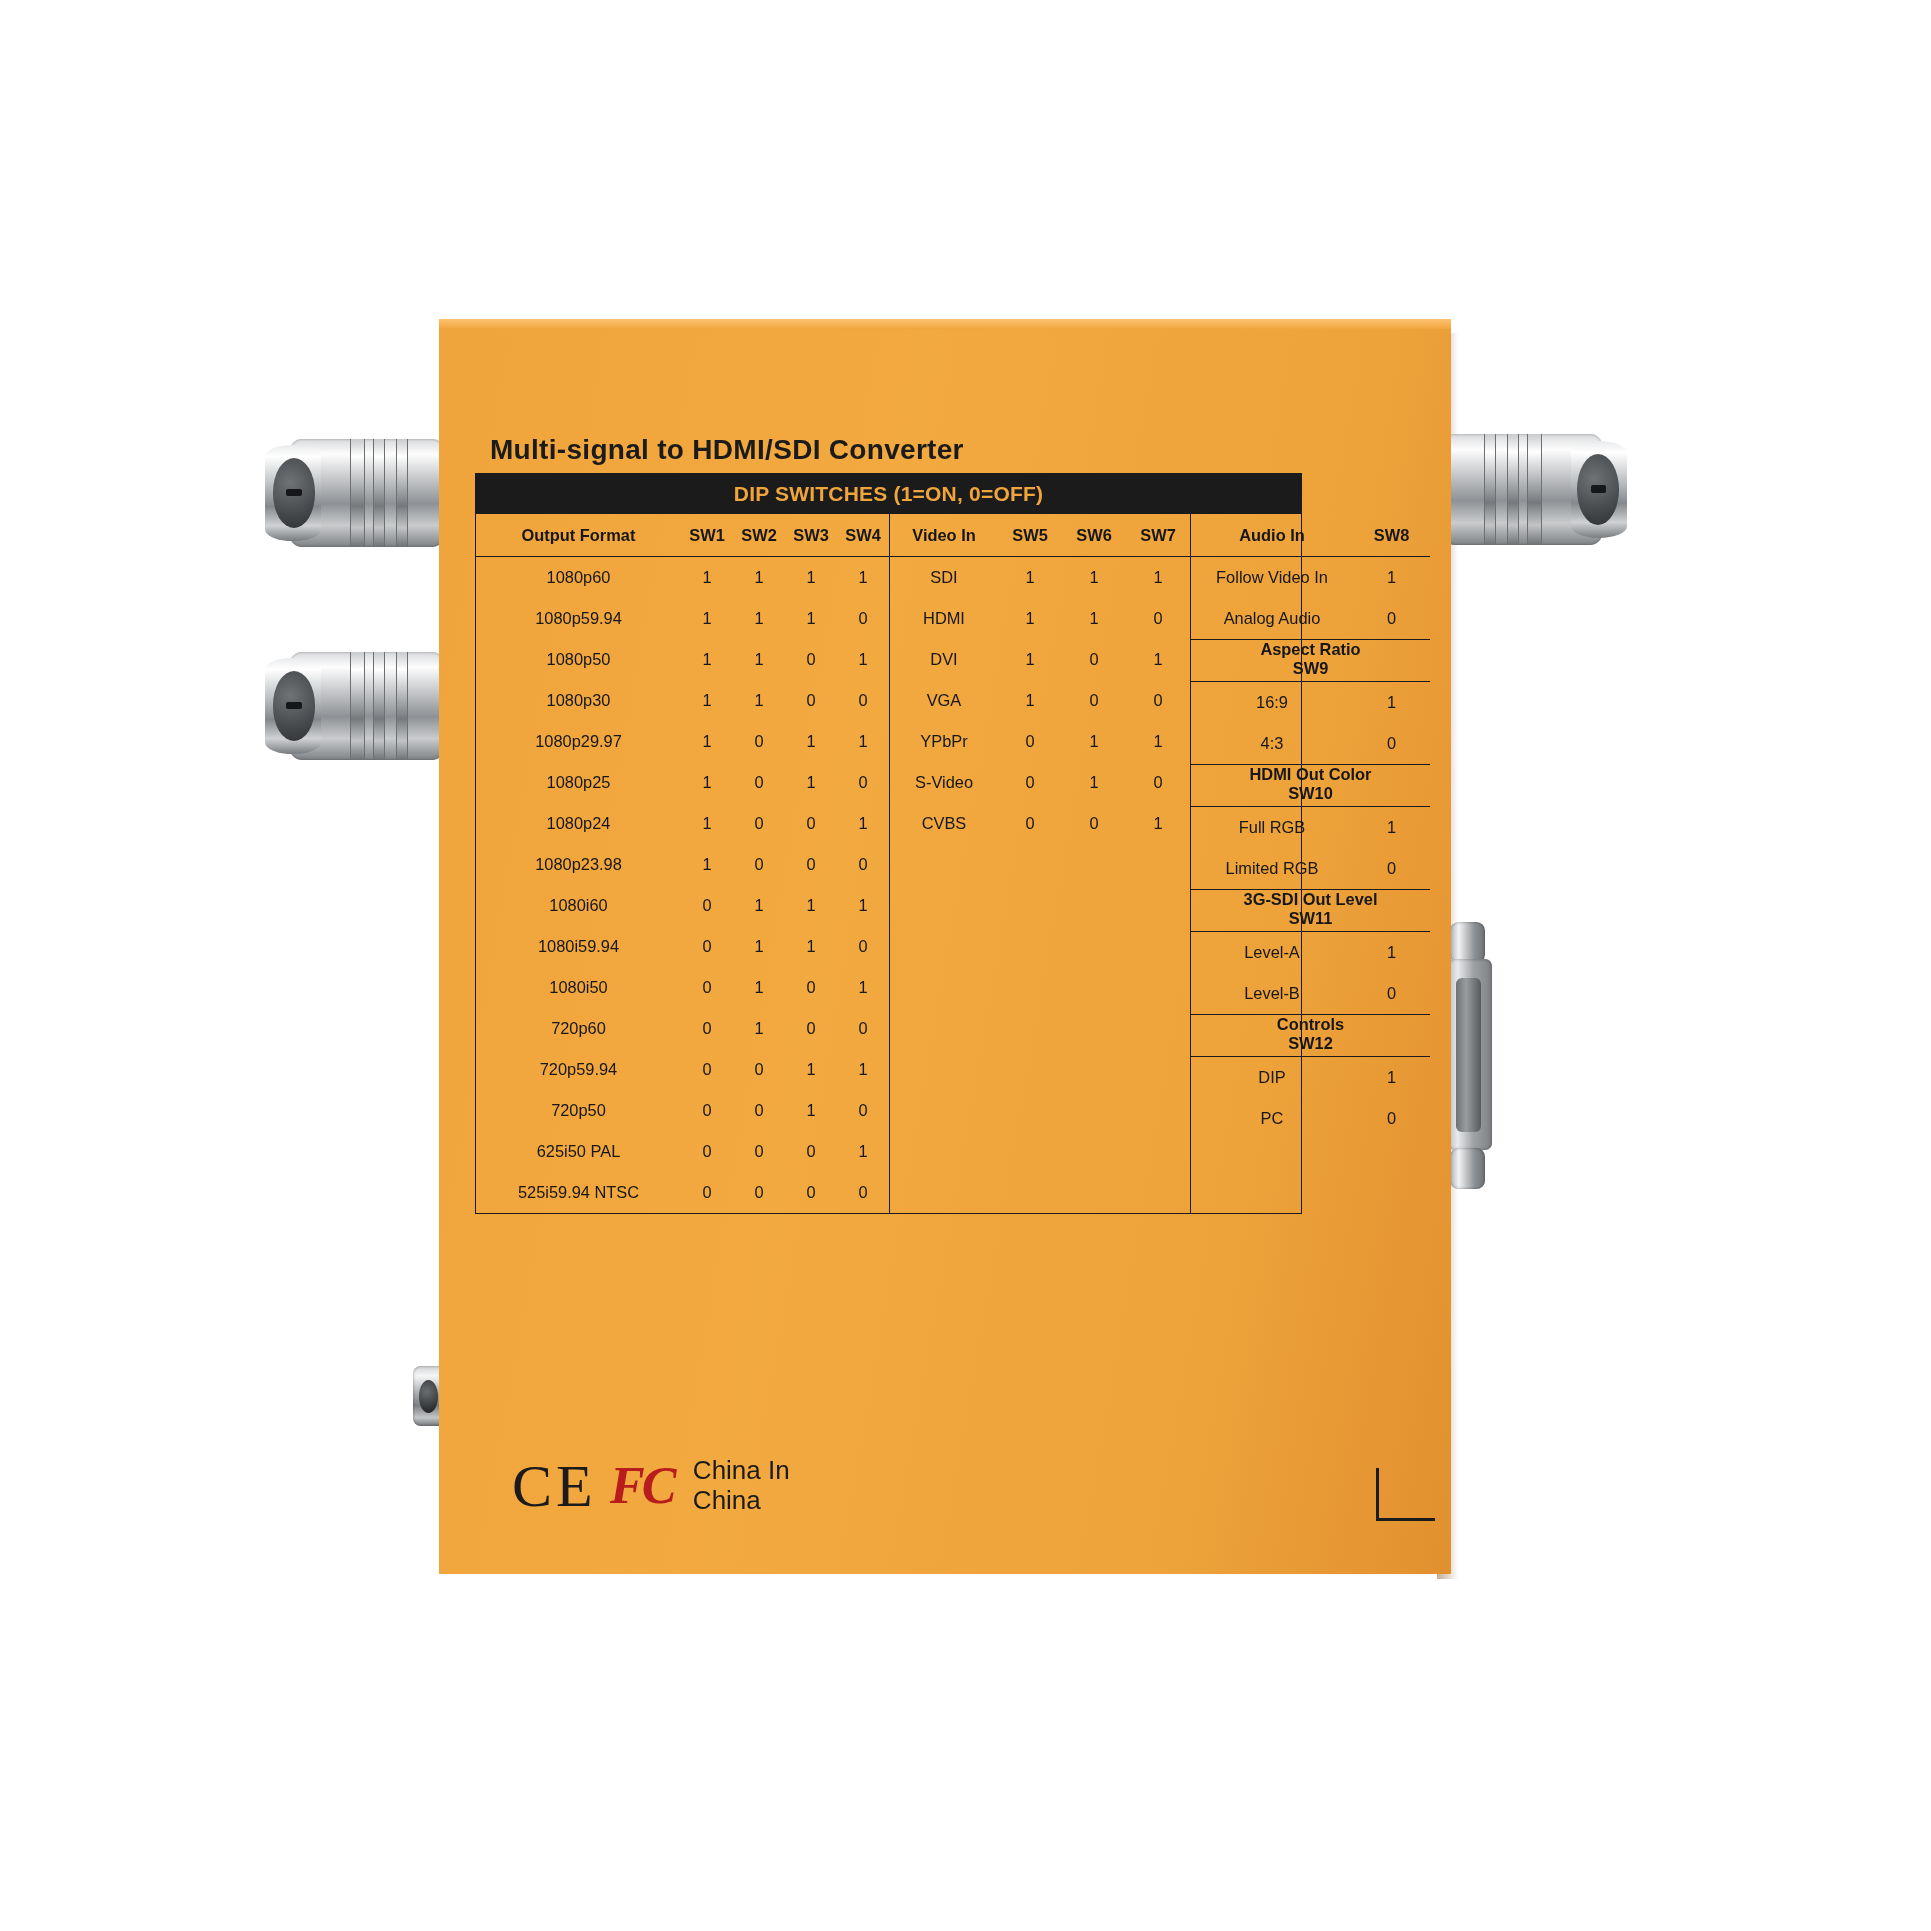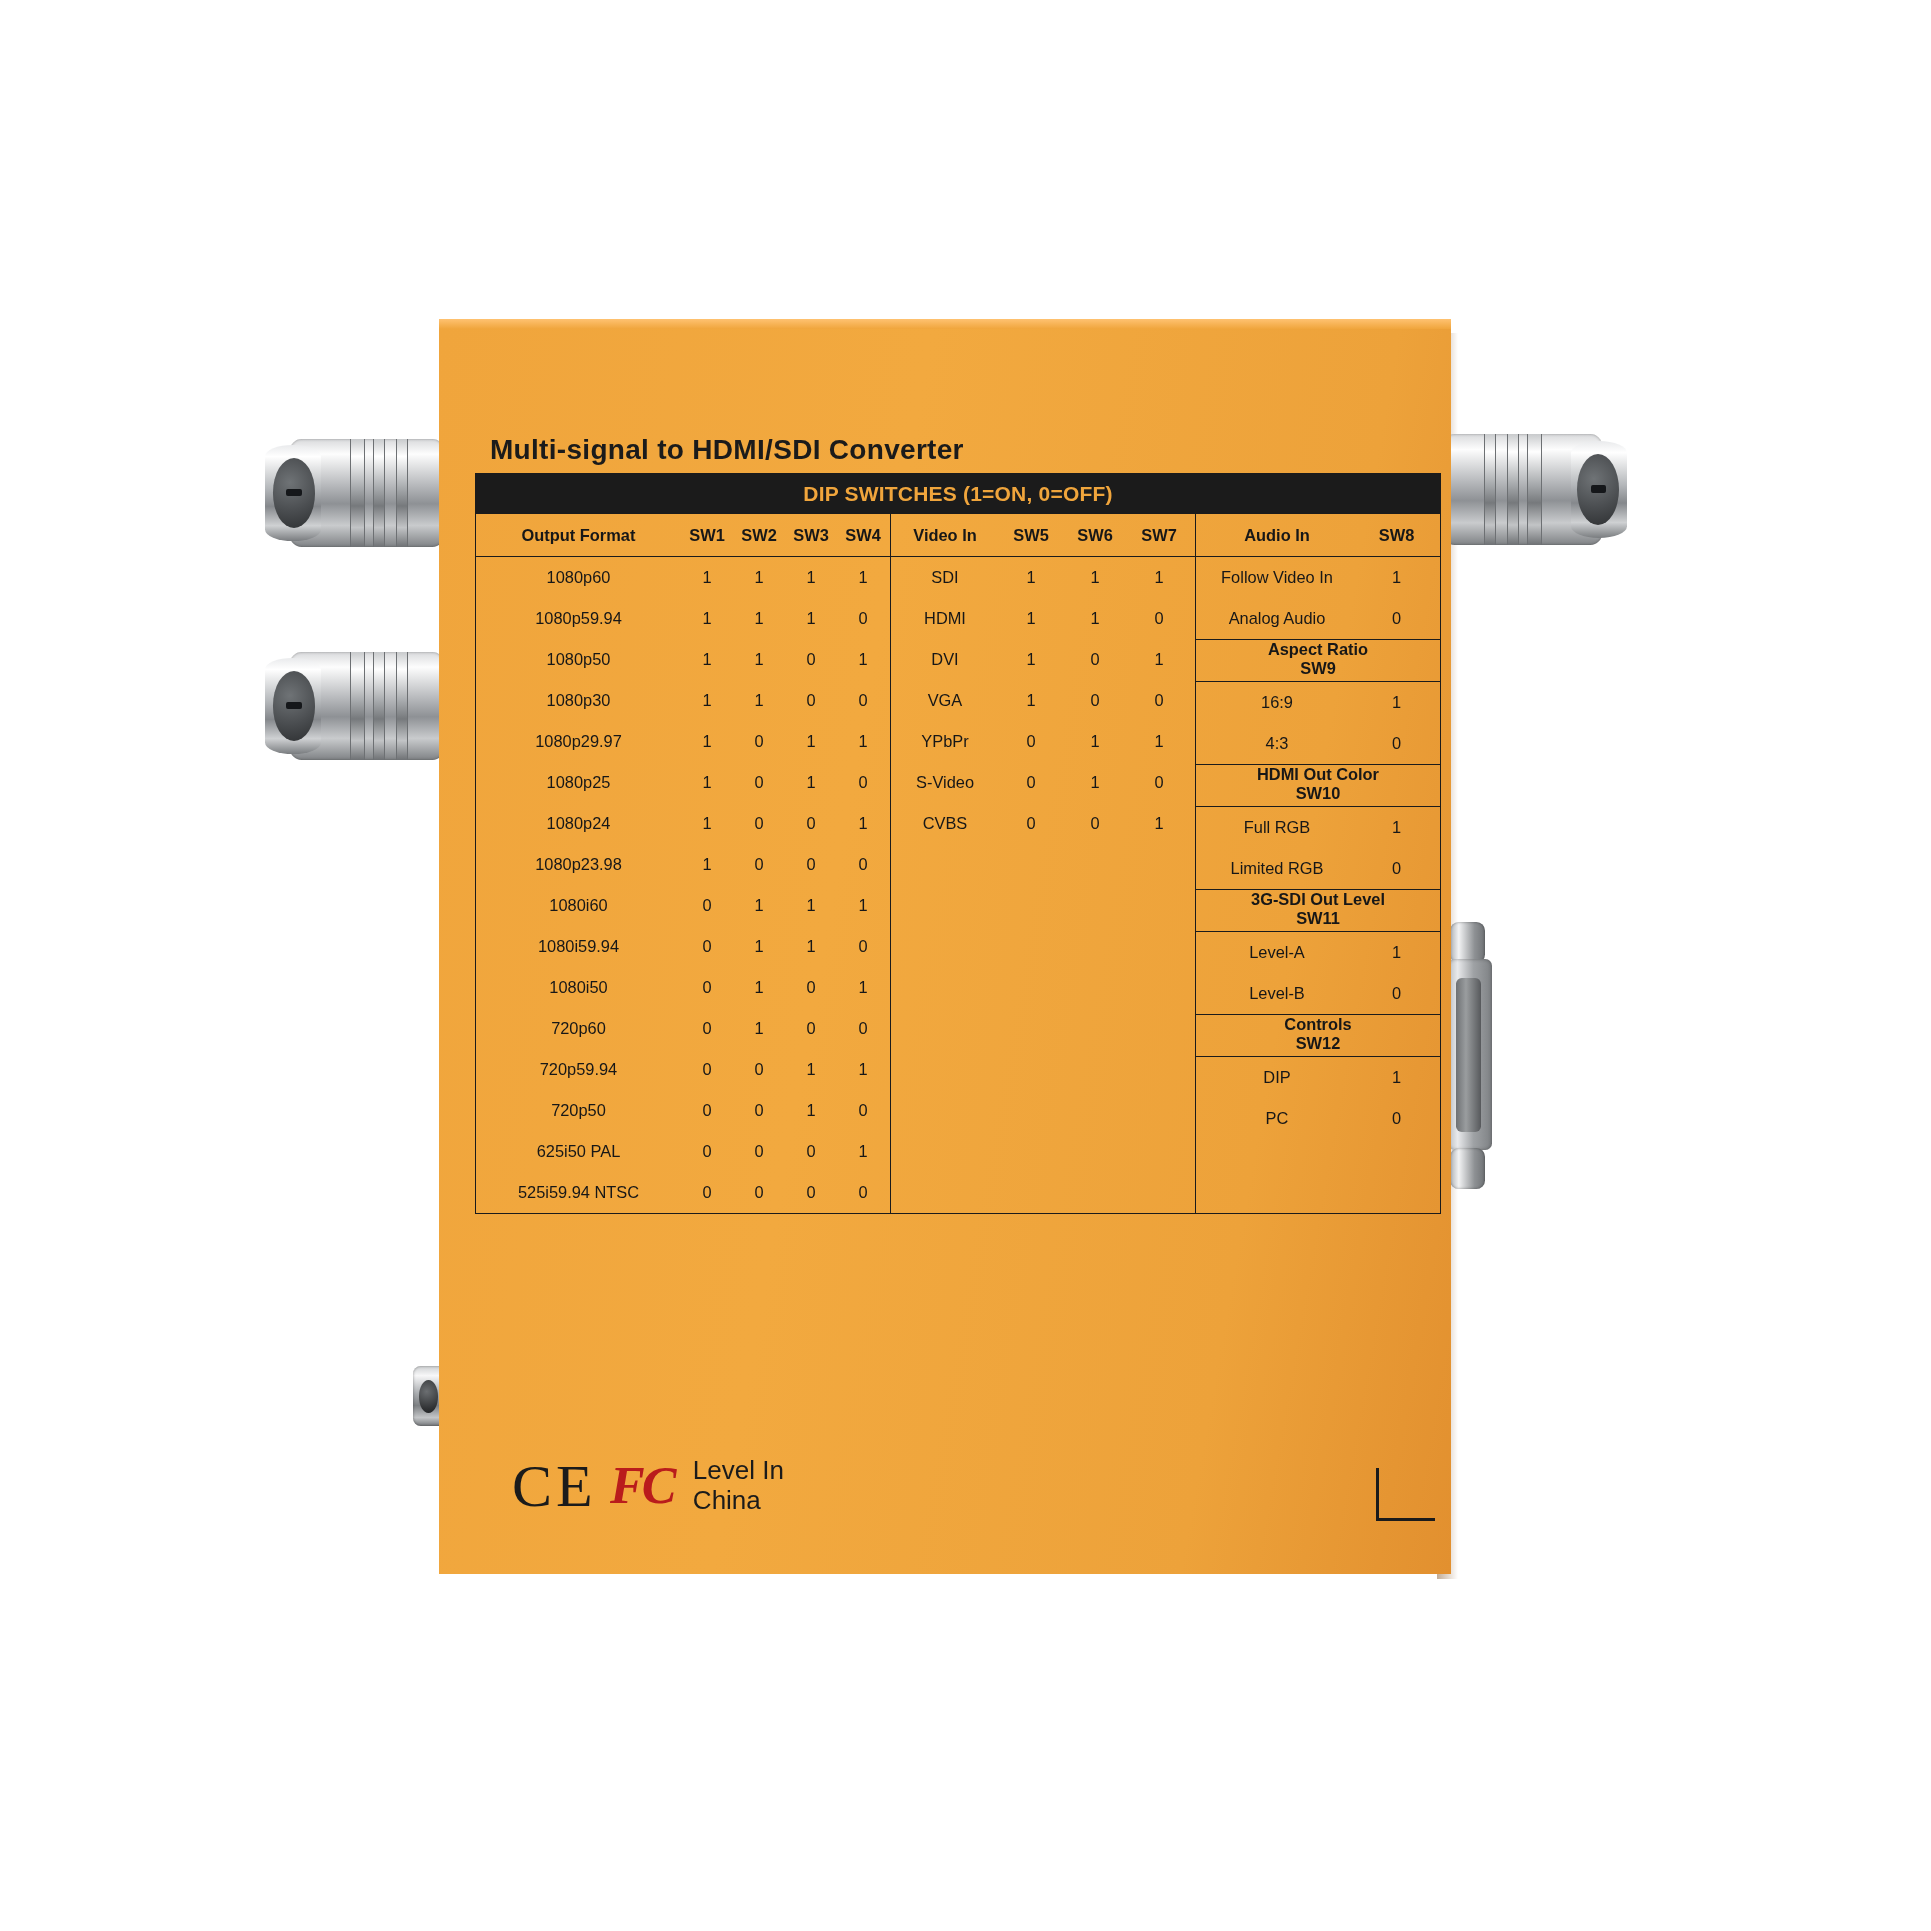--- a/index.html
+++ b/index.html
@@ -166,21 +166,21 @@
     letter-spacing: 0.3px;
     color: #1b1b1b;
     white-space: nowrap;
   }
 
   
   #dip-table {
     position: absolute;
     left: 475px;
     top: 473px;
-    width: 966px;
+    width: 827px;
     border: 1.9px solid #1b1b1b;
     box-sizing: border-box;
   }
   #dip-header {
     background: #1b1b1b;
     color: #f0a53c;
     text-align: center;
     font-size: 21px;
     font-weight: bold;
     padding: 7.7px 0 8.7px;
@@ -578,19 +578,19 @@
       <div class="spacer"></div>
     </div>
 
   </div>
 </div>
 
 <div id="marks">
   <div class="ce-mark">CE</div>
   <div class="fcc-mark">FC</div>
   <div id="made-in">
-    <div>Level In</div>
+    <div>China In</div>
     <div>China</div>
   </div>
 </div>
 
 <div id="corner-mark"></div>
 
 
 </body></html>

